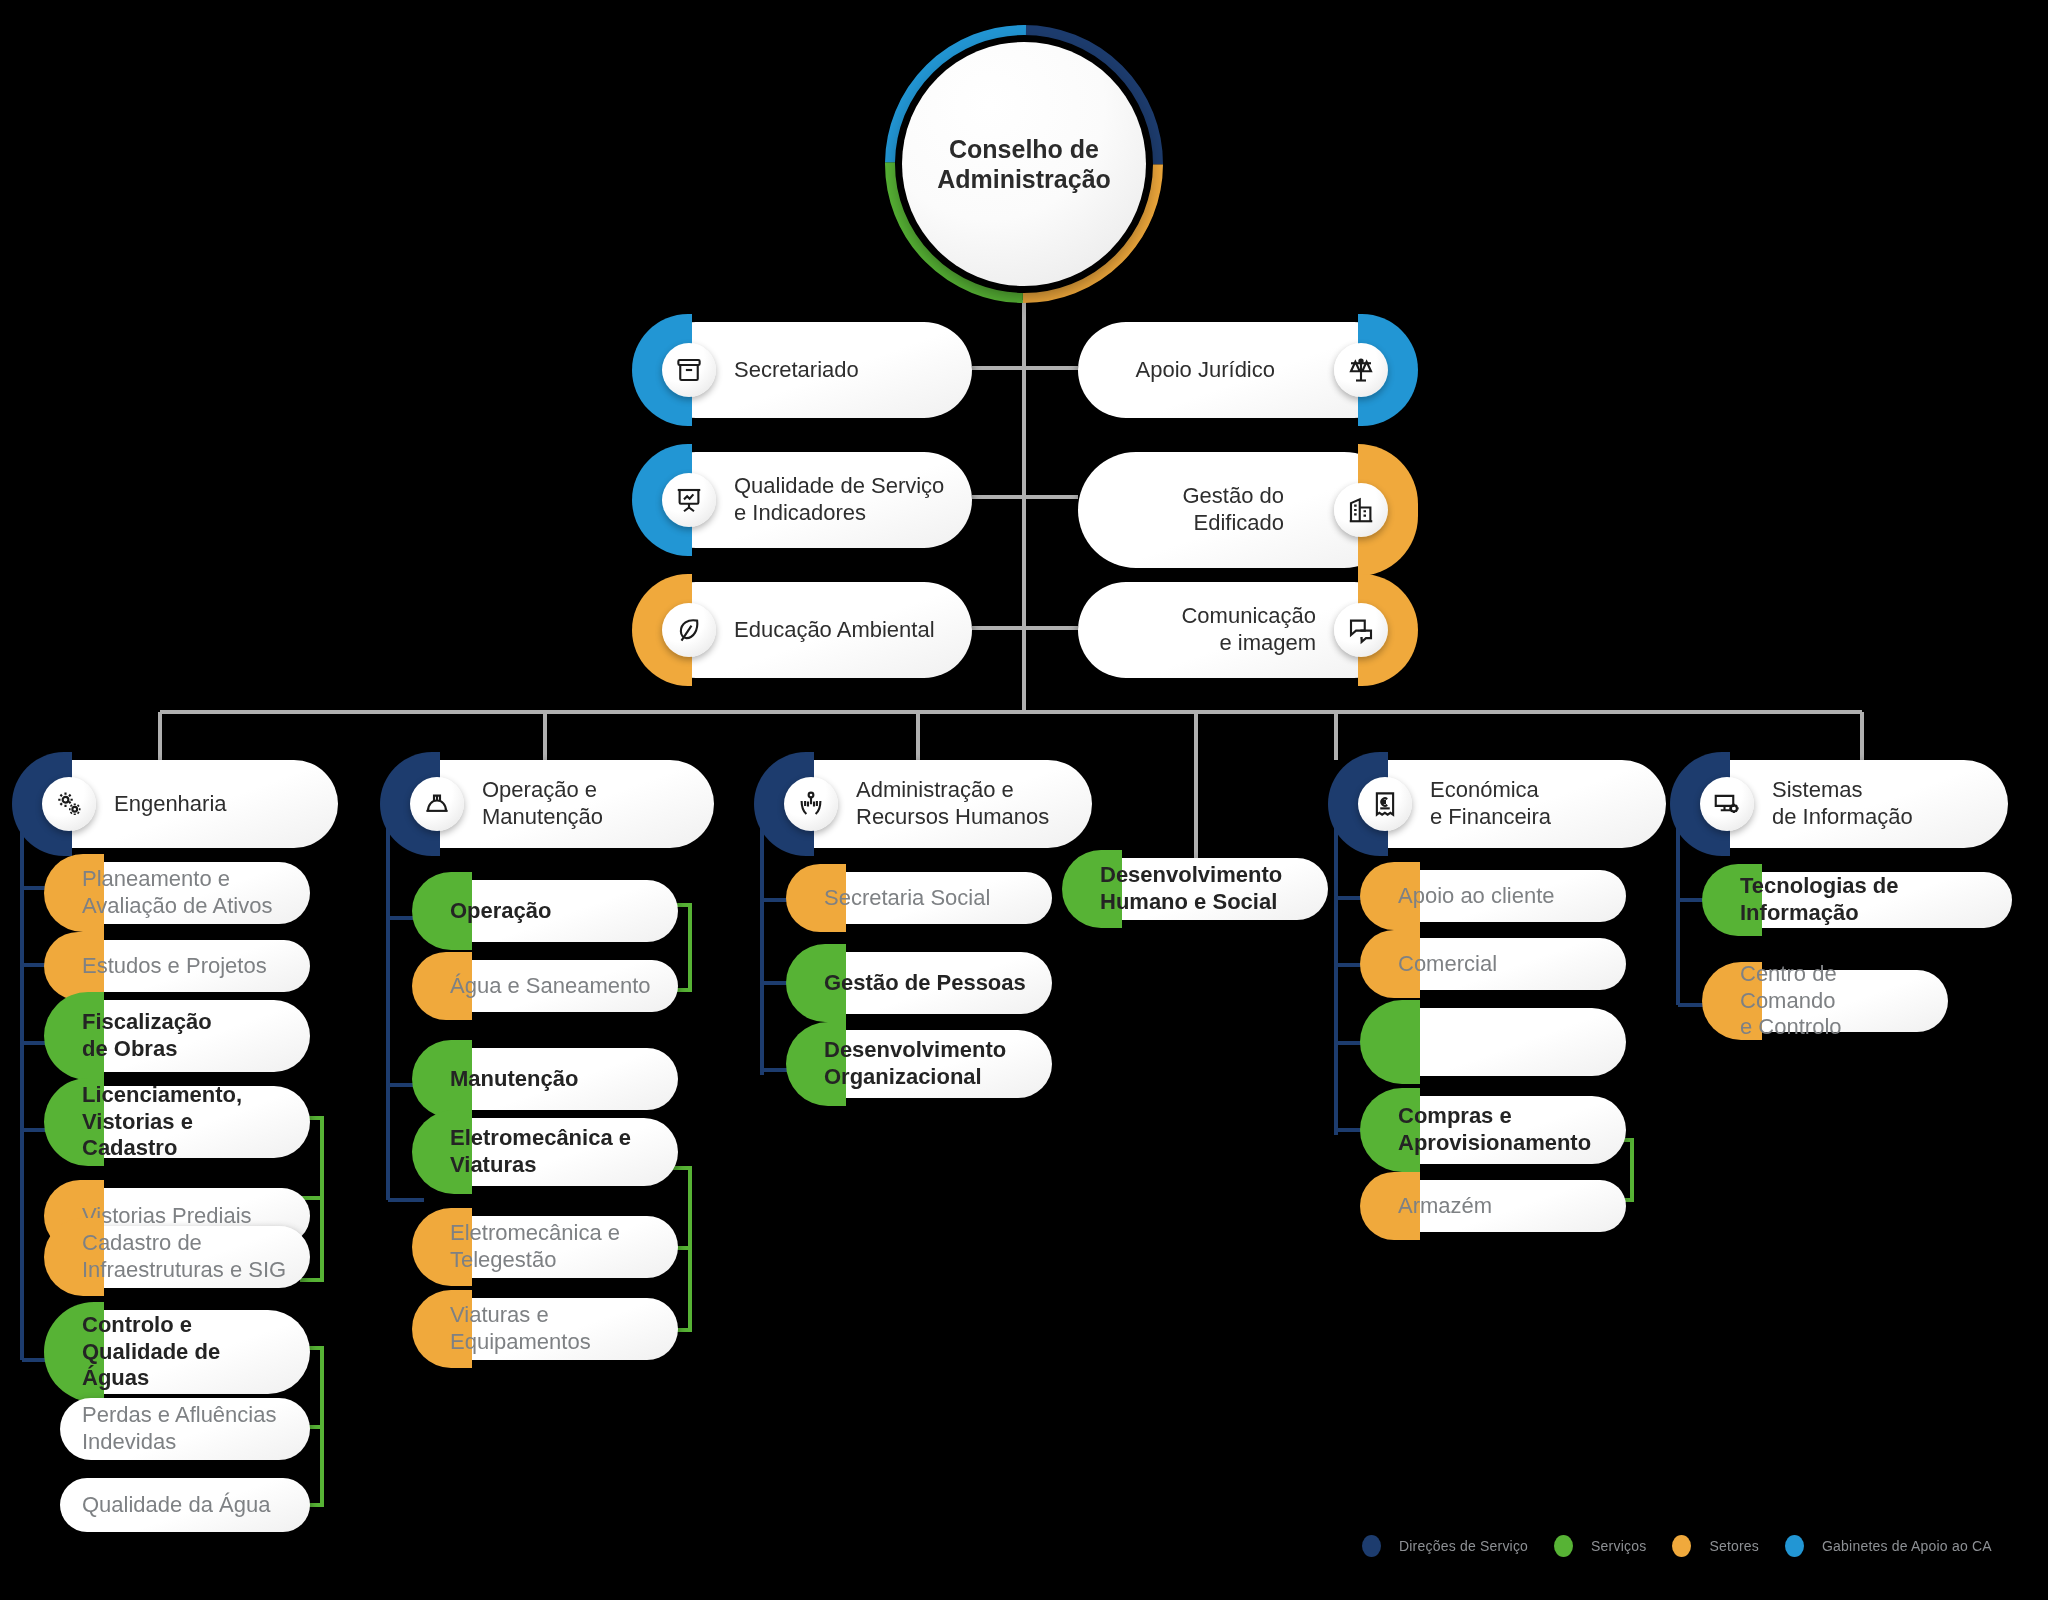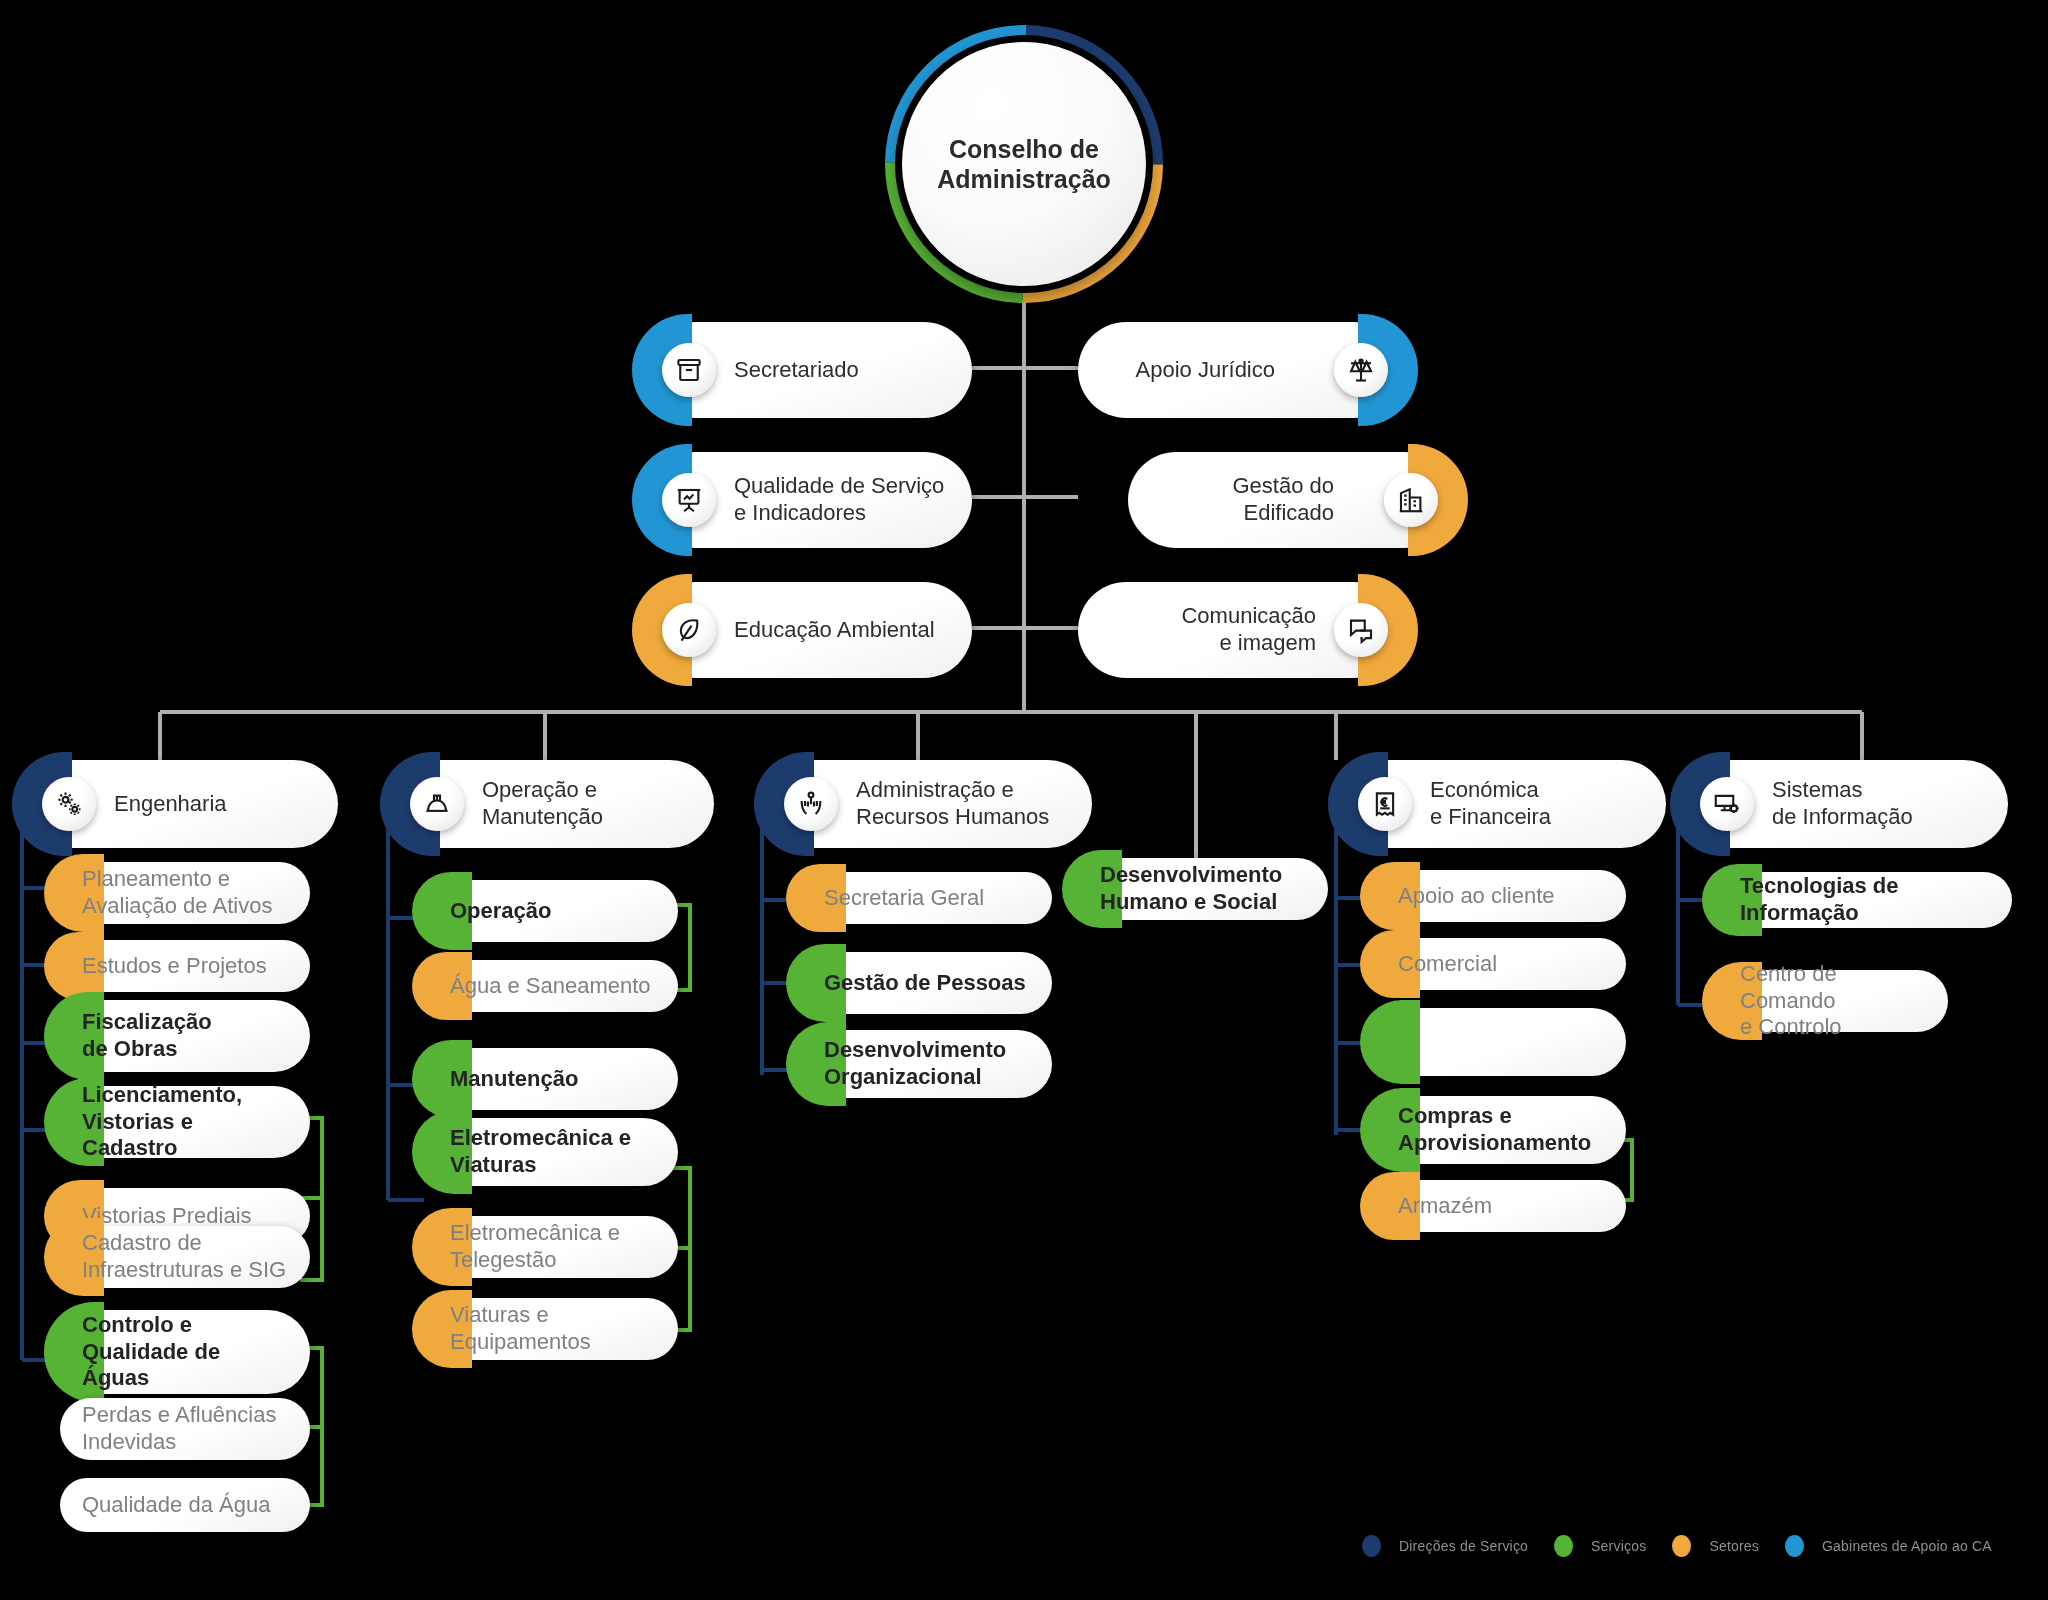--- a/index.html
+++ b/index.html
@@ -208,21 +208,21 @@
             <path d="M3 4h18"></path>
             <rect x="4.5" y="4" width="15" height="11" rx="1"></rect>
             <path d="M12 15v3"></path>
             <path d="M8 21l4-3 4 3"></path>
             <path d="M8 11.5l2.5-2.5 2 2 3-3.5"></path>
           </svg>
         </div>
         <div class="lbl">Qualidade de Serviço
 e Indicadores</div>
       </div>
-      <div class="pill" style="left: 1128px; top: 452px; width: 324px; height: 96px; gap: 32px;">
+      <div class="pill" style="left: 1078px; top: 452px; width: 324px; height: 116px; gap: 32px;">
         <div class="acc right" style="background: rgb(240, 169, 60);"></div>
         <div class="lbl rightalign">Gestão do Edificado</div>
         <div class="ico rightside">
           <svg viewBox="0 0 24 24">
             <path d="M4 21V6.5l7-3v17.5"></path>
             <path d="M11 10h8.5V21"></path>
             <path d="M3 21h18"></path>
             <path d="M6.5 8.5h2M6.5 12h2M6.5 15.5h2M14 13h2M14 16.5h2"></path>
           </svg>
         </div>
@@ -349,21 +349,21 @@
             <path d="M4.5 9.5c0 5 1.5 8.5 3.8 10.5"></path>
             <path d="M19.5 9.5c0 5-1.5 8.5-3.8 10.5"></path>
             <path d="M7.3 9.5v4M9.6 10v4M14.4 10v4M16.7 9.5v4"></path>
           </svg>
         </div>
         <div class="lbl">Administração e
 Recursos Humanos</div>
       </div>
       <div class="pill t-dim" style="left: 802px; top: 872px; width: 250px; height: 52px;">
         <div class="acc" style="background: rgb(240, 169, 60);"></div>
-        <div class="lbl centeredish">Secretaria Geral</div>
+        <div class="lbl centeredish">Secretaria Social</div>
       </div>
       <div class="pill t-bold" style="left: 802px; top: 952px; width: 250px; height: 62px;">
         <div class="acc" style="background: rgb(87, 179, 53);"></div>
         <div class="lbl centeredish">Gestão de Pessoas</div>
       </div>
       <div class="pill t-bold" style="left: 802px; top: 1030px; width: 250px; height: 68px;">
         <div class="acc" style="background: rgb(87, 179, 53);"></div>
         <div class="lbl centeredish">Desenvolvimento
 Organizacional</div>
       </div>

